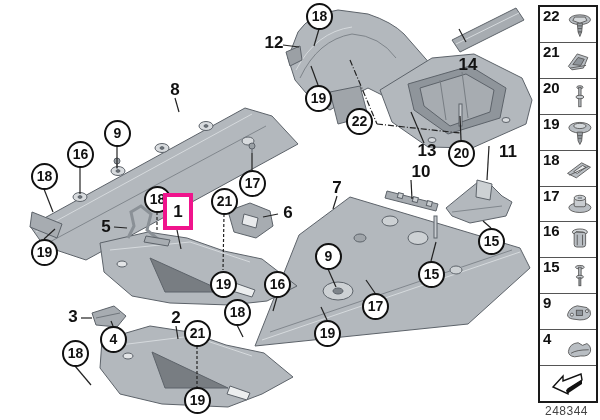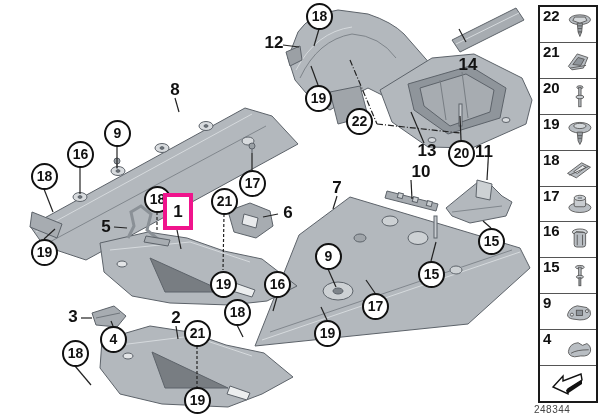--- a/index.html
+++ b/index.html
@@ -13,21 +13,21 @@
        color:#111;z-index:5;white-space:nowrap;}
   .hl{position:absolute;left:163px;top:193px;width:30px;height:37px;border:4px solid #f0148c;
       box-sizing:border-box;background:#fff;z-index:6;display:flex;align-items:center;
       justify-content:center;font-size:17px;font-weight:bold;color:#111;}
   .legend{position:absolute;left:538px;top:5px;width:60px;height:398px;border:2px solid #1a1a1a;
           box-sizing:border-box;display:flex;flex-direction:column;background:#fff;z-index:5;}
   .cell{flex:1;border-top:1px solid #555;display:flex;align-items:flex-start;overflow:hidden;}
   .cell:first-child{border-top:none;}
   .cell .num{font-size:15px;font-weight:bold;color:#111;padding:1px 0 0 3px;line-height:15px;}
   .cell svg{margin:4px 2px 0 auto;flex:none;}
-  .docnum{position:absolute;left:534px;top:404px;width:66px;text-align:left;font-size:10px;
+  .docnum{position:absolute;left:522px;top:404px;width:66px;text-align:right;font-size:12px;
           color:#444;letter-spacing:0.5px;z-index:5;}
 </style>
 </head>
 <body>
 
 <div class="stage">
 
   <svg class="art" width="600" height="420" viewBox="0 0 600 420">
     <g stroke="#5d636a" stroke-width="1">
 
@@ -197,21 +197,21 @@
   <div class="co" style="left:224px;top:299px">18</div>
   <div class="co" style="left:210px;top:271px">19</div>
   <div class="co" style="left:100px;top:326px">4</div>
   <div class="co" style="left:184px;top:320px">21</div>
   <div class="co" style="left:62px;top:340px">18</div>
   <div class="co" style="left:184px;top:387px">19</div>
 
   <div class="lbl" style="left:274px;top:43px">12</div>
   <div class="lbl" style="left:468px;top:65px">14</div>
   <div class="lbl" style="left:427px;top:151px">13</div>
-  <div class="lbl" style="left:484px;top:152px">11</div>
+  <div class="lbl" style="left:508px;top:152px">11</div>
   <div class="lbl" style="left:175px;top:90px">8</div>
   <div class="lbl" style="left:421px;top:172px">10</div>
   <div class="lbl" style="left:337px;top:188px">7</div>
   <div class="lbl" style="left:288px;top:213px">6</div>
   <div class="lbl" style="left:106px;top:227px">5</div>
   <div class="lbl" style="left:73px;top:317px">3</div>
   <div class="lbl" style="left:176px;top:318px">2</div>
 
   <div class="hl">
     <span>1</span>

